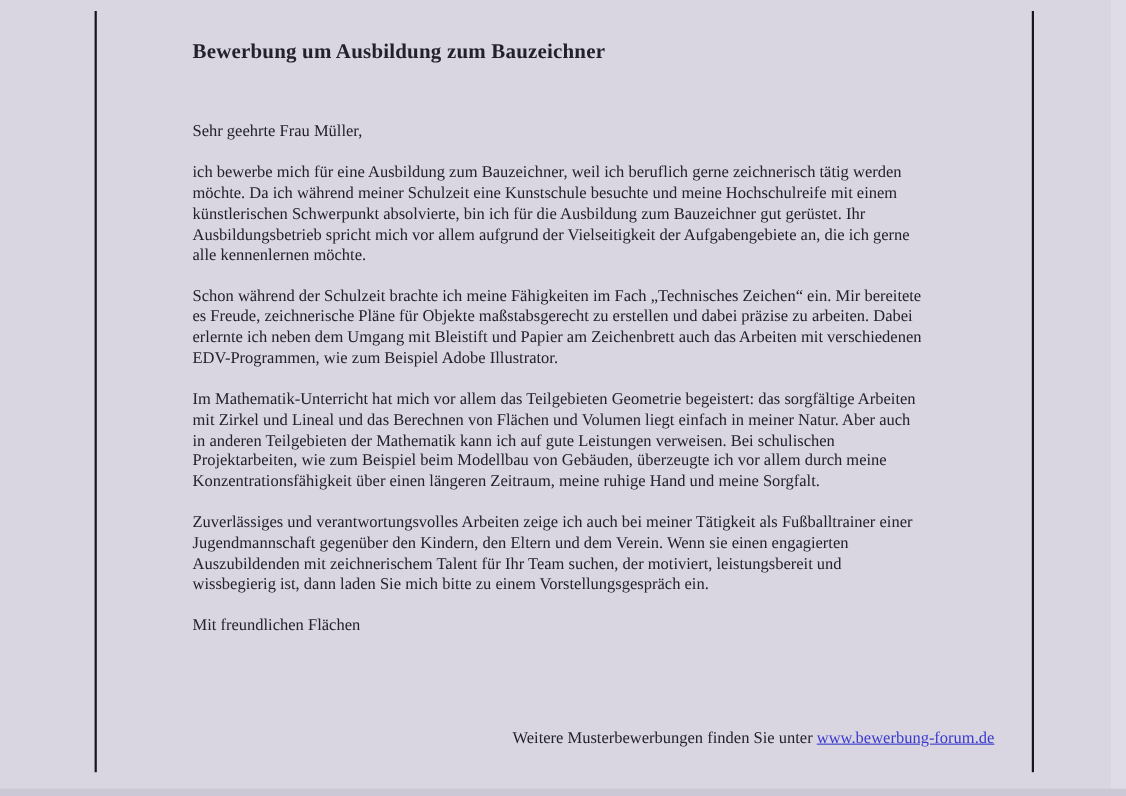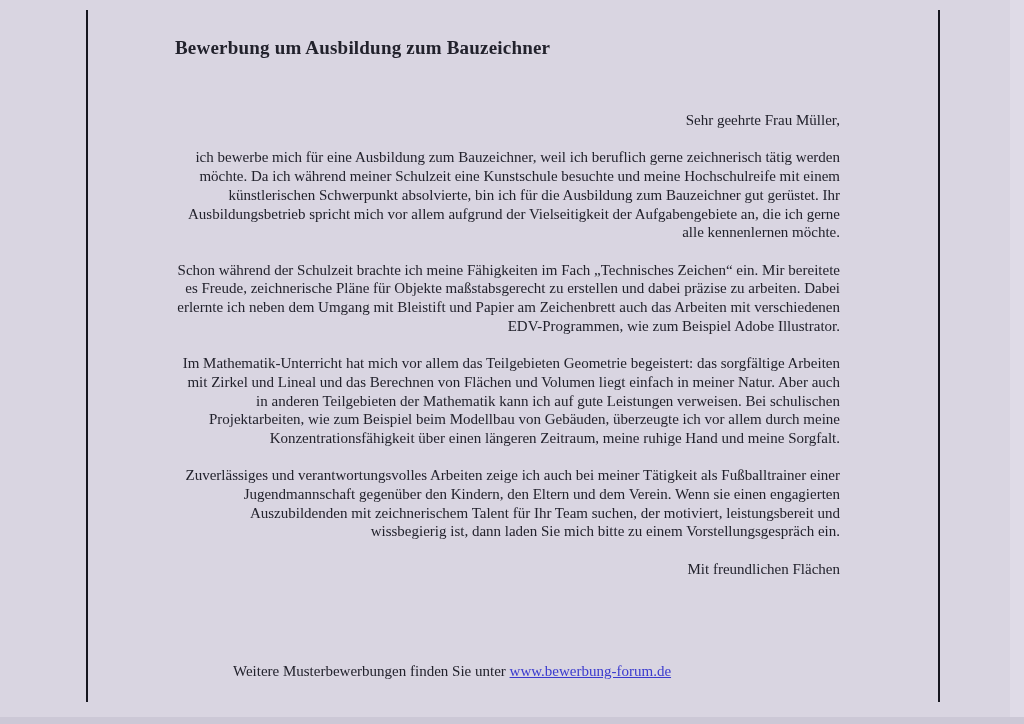--- a/index.html
+++ b/index.html
@@ -52,28 +52,27 @@
     margin: 0 0 52px 0;
     font-size: 19px;
     font-weight: bold;
     line-height: 23px;
     letter-spacing: 0.2px;
   }
   .para {
     margin: 0 0 18.7px 0;
     font-size: 15px;
     line-height: 18.7px;
-    text-align: right;
   }
   .footer {
     position: absolute;
     left: 0;
     top: 662px;
     width: 904px;
-    text-align: center;
+    text-align: right;
     font-size: 15px;
     line-height: 18.7px;
   }
   .footer a {
     color: #3a3ace;
     text-decoration: underline;
     cursor: pointer;
   }
 </style>
 </head>

